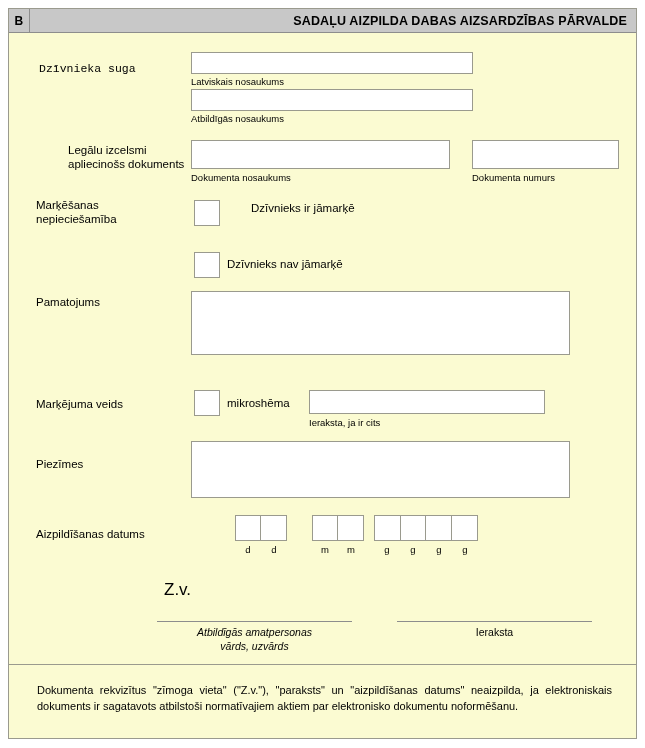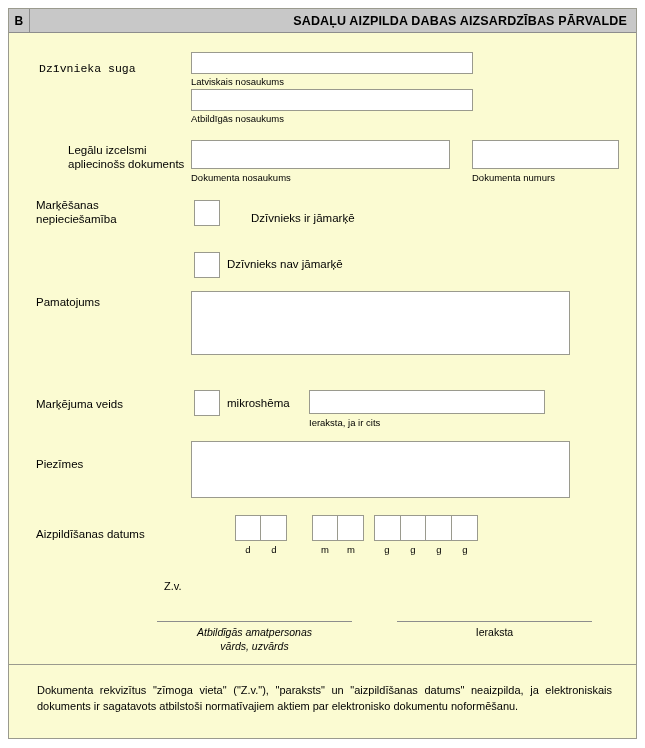--- a/index.html
+++ b/index.html
@@ -104,21 +104,21 @@
   }
   .sig-caption{
     position:absolute;
     font-size:10.5px;
     text-align:center;
     line-height:14px;
     white-space:pre-line;
   }
   .zv{
     position:absolute;
-    font-size:11px;
+    font-size:17px;
   }
   .divider{
     position:absolute;
     left:0;width:100%;
     height:0;
     border-top:1px solid #9a9a8e;
   }
   .footnote{
     position:absolute;
     font-size:11px;
@@ -150,21 +150,21 @@
   <div class="field-box" style="left:182px;top:131px;width:259px;height:29px;"></div>
   <div class="caption" style="left:182px;top:163px;width:259px;">Dokumenta nosaukums</div>
 
   <div class="field-box" style="left:463px;top:131px;width:147px;height:29px;"></div>
   <div class="caption" style="left:463px;top:163px;width:147px;">Dokumenta numurs</div>
 
   <div class="label" style="left:27px;top:189px;">Marķēšanas
 nepieciešamība</div>
 
   <div class="checkbox" style="left:185px;top:191px;"></div>
-  <div class="check-label" style="left:218px;top:203px;padding-left:24px;">Dzīvnieks ir jāmarķē</div>
+  <div class="check-label" style="left:218px;top:193px;padding-left:24px;">Dzīvnieks ir jāmarķē</div>
 
   <div class="checkbox" style="left:185px;top:243px;"></div>
   <div class="check-label" style="left:218px;top:249px;">Dzīvnieks nav jāmarķē</div>
 
   <div class="label" style="left:27px;top:286px;">Pamatojums</div>
   <div class="field-box" style="left:182px;top:282px;width:379px;height:64px;"></div>
 
   <div class="label" style="left:27px;top:388px;">Marķējuma veids</div>
 
   <div class="checkbox" style="left:185px;top:381px;"></div>

